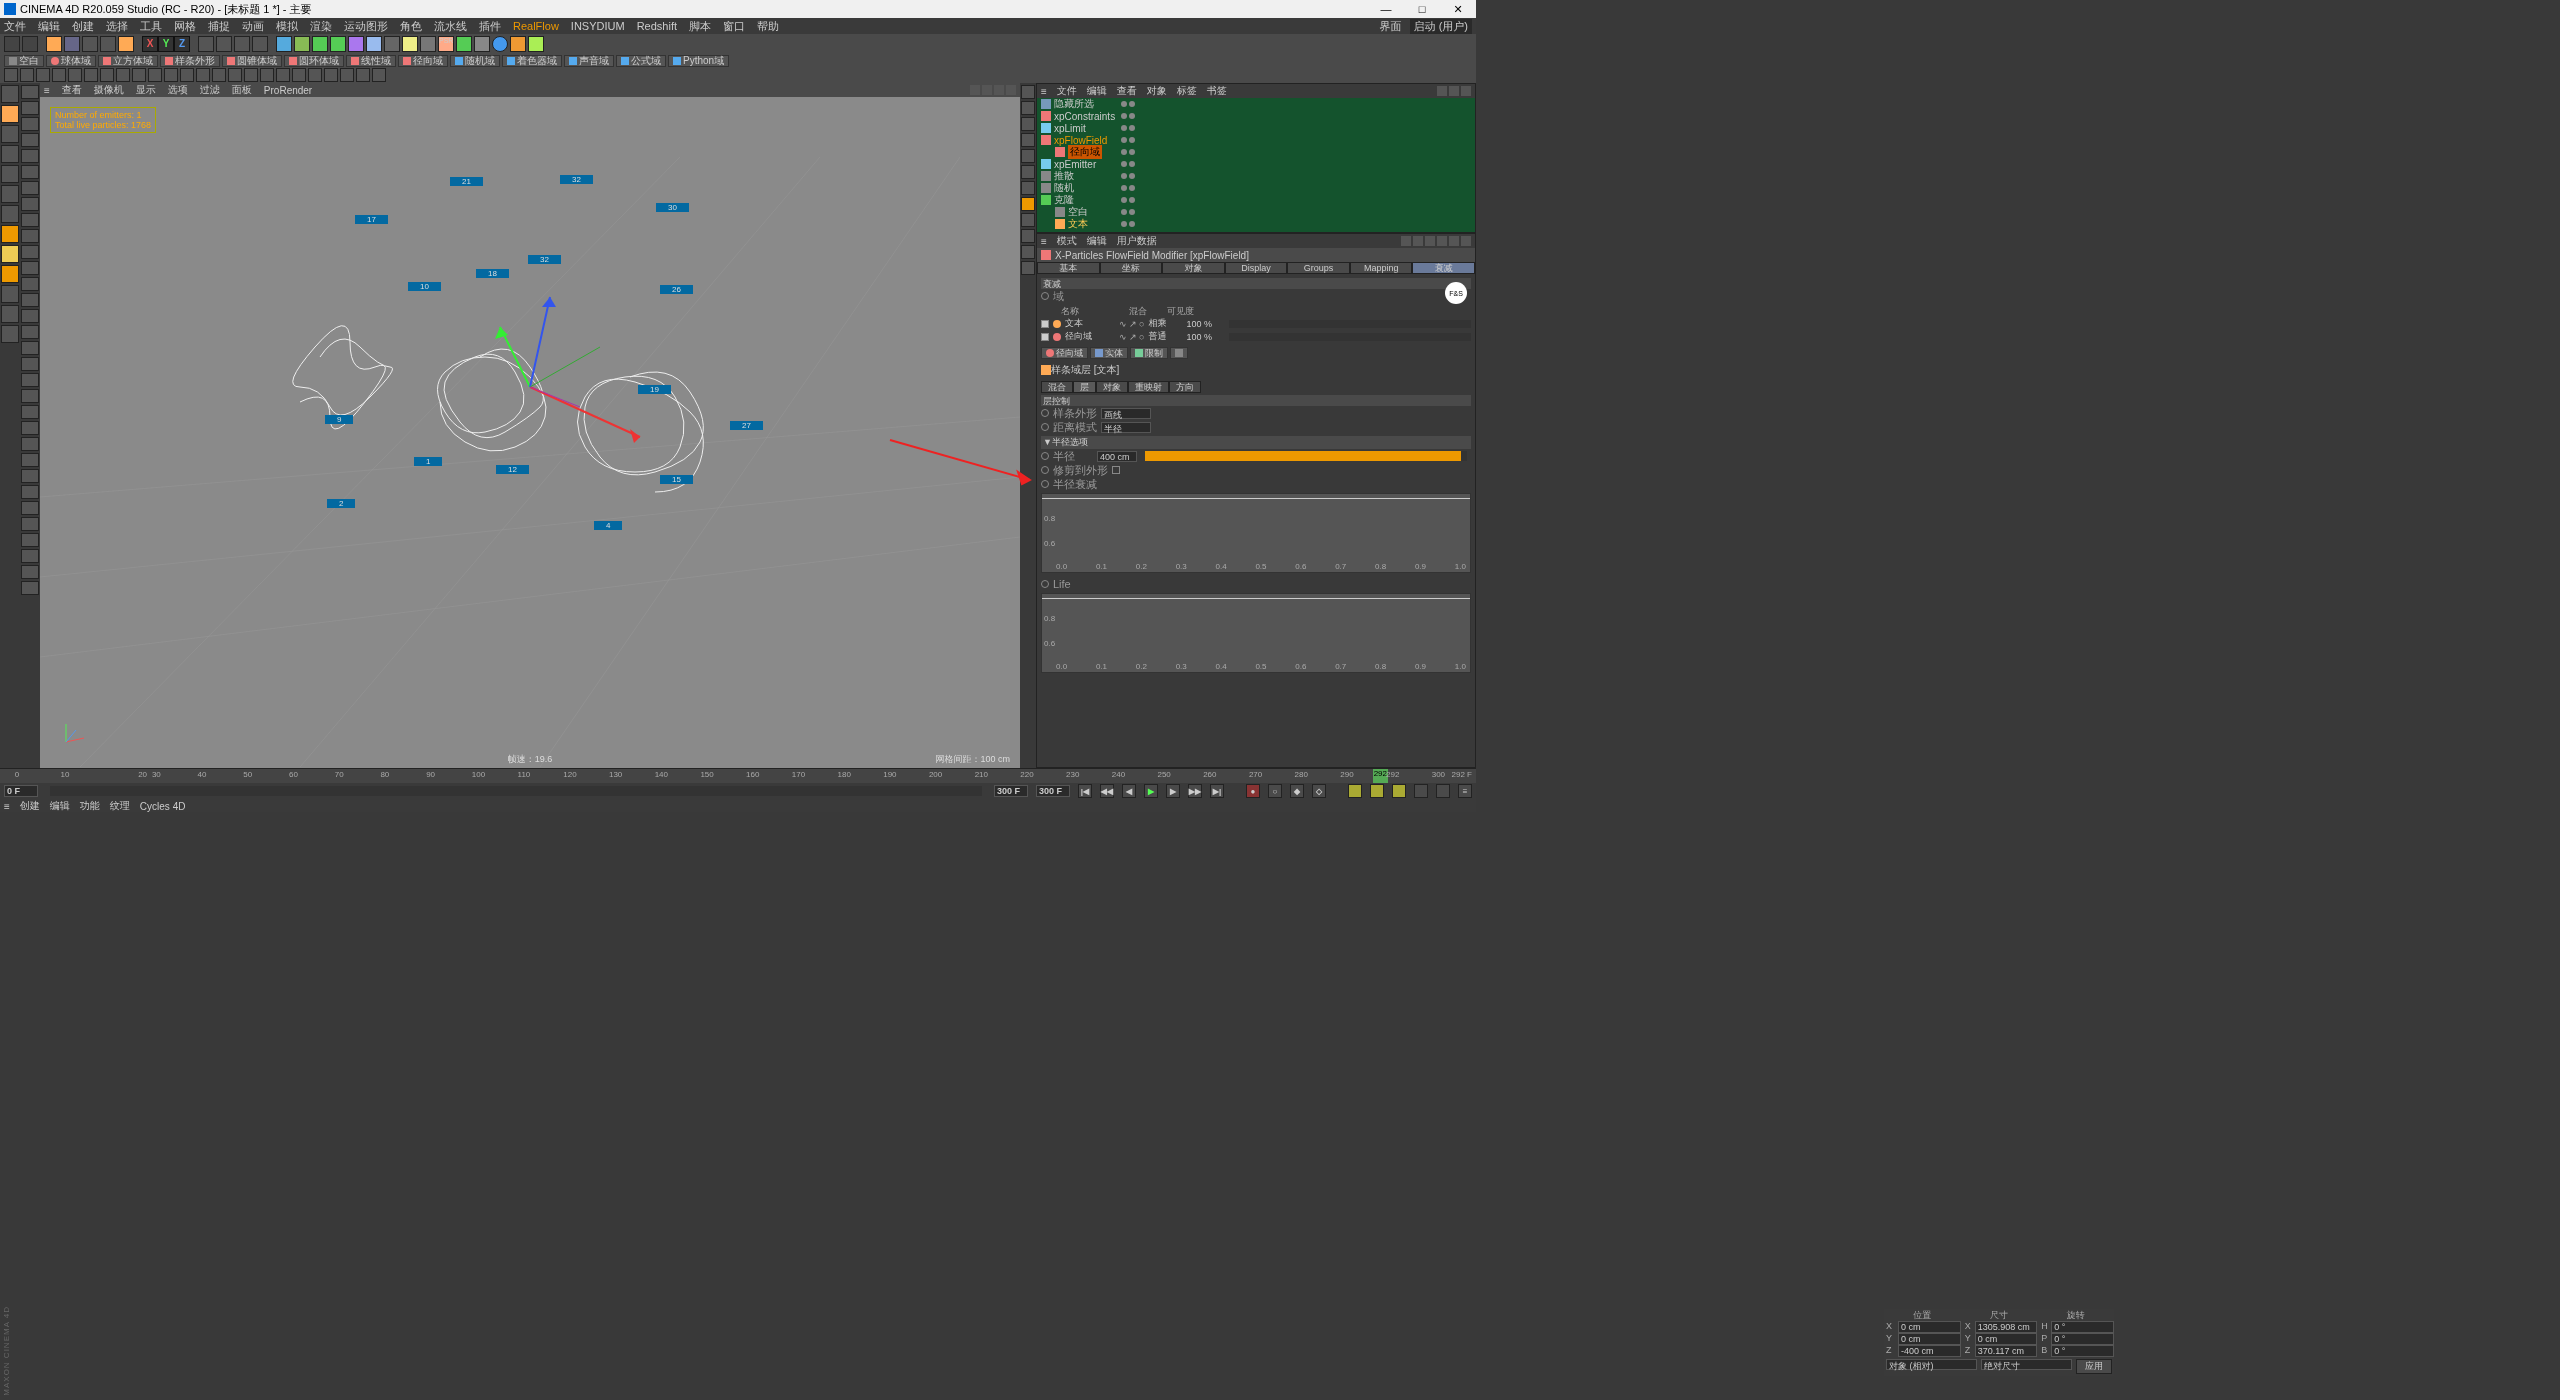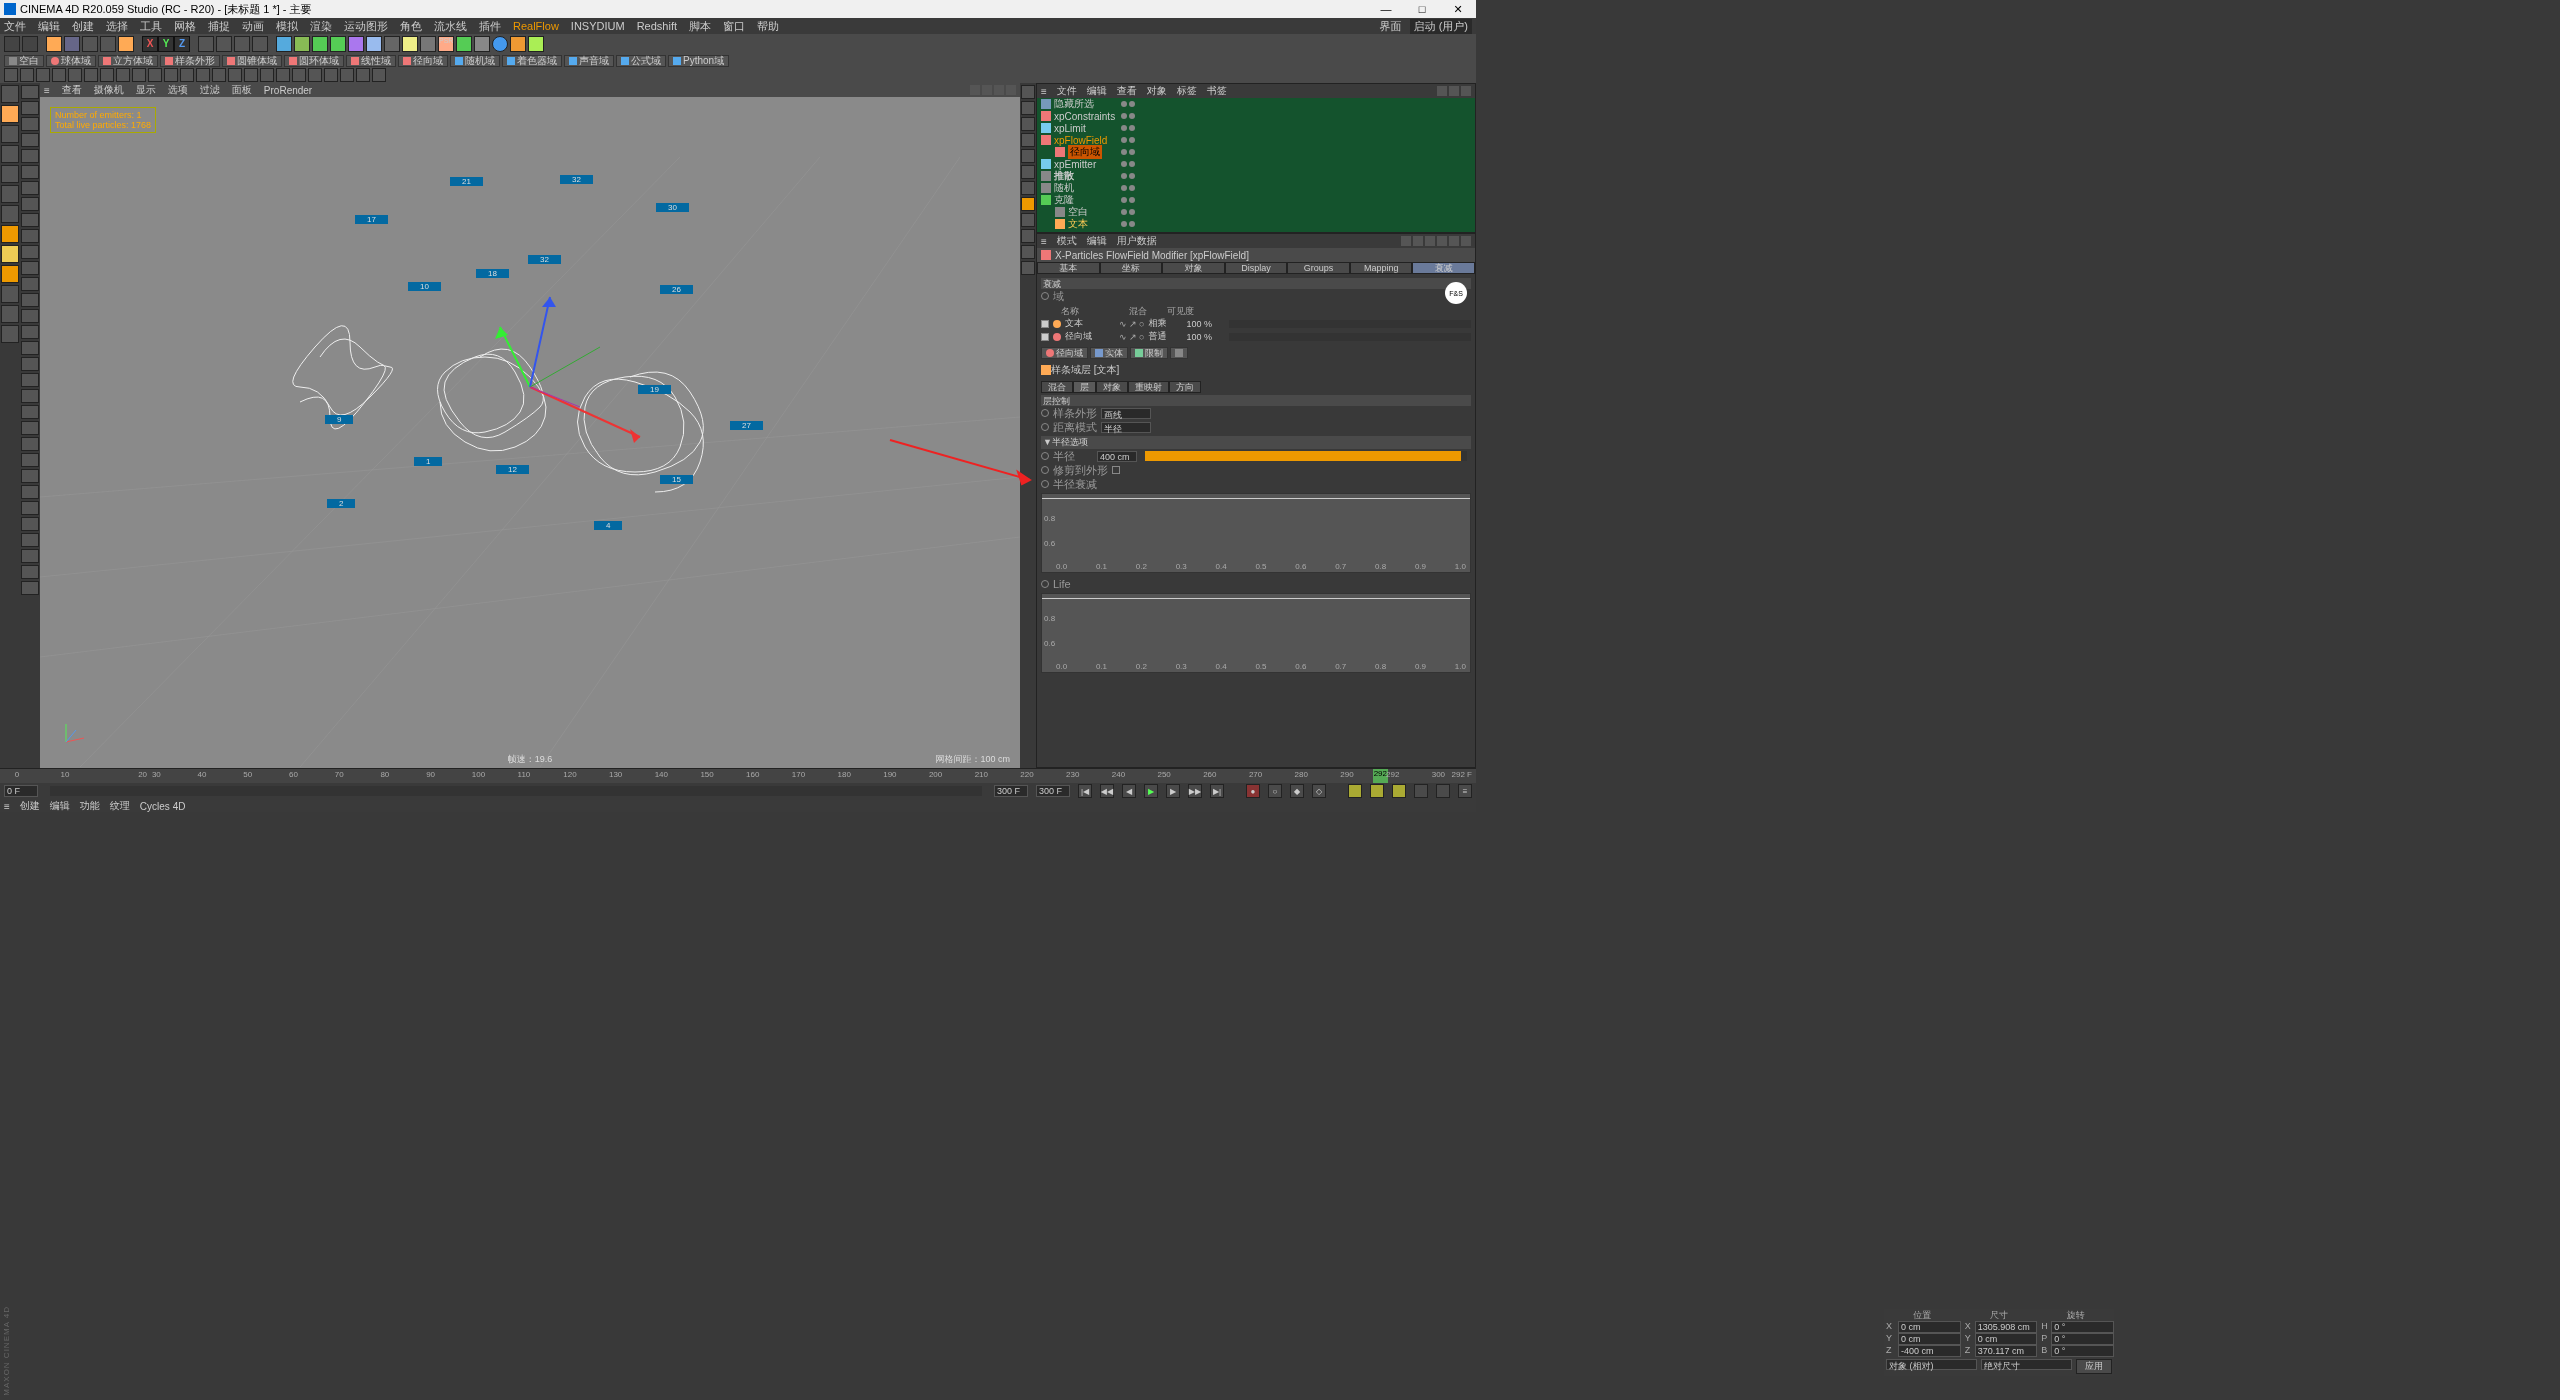--- a/index.html
+++ b/index.html
@@ -81,21 +81,21 @@
 .subtabs .st { background: #4a4a4a; border: 1px solid #222; padding: 0 6px; font-size: 9px; line-height: 10px; }
 .subtabs .st.active { background: #5a5a5a; }
 .section-title { background: #4a4a4a; height: 11px; font-size: 9px; padding: 0 2px; margin-top: 2px; }
 .graph-box { background: #555; height: 80px; margin-top: 2px; position: relative; border: 1px solid #333; }
 .graph-box .line { position: absolute; top: 4px; left: 0; right: 0; height: 1px; background: #ccc; }
 .graph-box .axis-label { position: absolute; font-size: 8px; color: #aaa; }
 
 .timeline-area { background: #3a3a3a; height: 62px; border-top: 1px solid #222; }
 .ruler { height: 14px; background: #444; display: flex; position: relative; overflow: hidden; font-size: 8px; color: #aaa; }
 .ruler .marker { position: absolute; background: #5a5; color: #000; padding: 0 1px; height: 14px; top: 0; font-size: 8px; }
-.playback { height: 16px; background: #3a3a3a; display: flex; align-items: center; padding: 0 4px; gap: 8px; }
+.playback { height: 16px; background: #3a3a3a; display: flex; align-items: center; padding: 0 4px; gap: 8px; font-weight: bold; }
 .playback .field { background: #2a2a2a; border: 1px solid #555; width: 34px; height: 12px; font-size: 9px; padding: 0 2px; color: #ccc; }
 .playback .slider { flex: 1; height: 10px; background: #333; margin: 0 4px; }
 .playback .btn { width: 14px; height: 14px; background: #4a4a4a; border: 1px solid #222; display: flex; align-items: center; justify-content: center; font-size: 8px; }
 .playback .btn.red { background: #833; }
 .playback .btn.green { color: #5f5; }
 .playback .btn.yellow { background: #aa3; }
 .mat-bar { height: 14px; background: #3a3a3a; display: flex; gap: 10px; padding: 0 4px; font-size: 10px; align-items: center; }
 
 .coords { position: absolute; right: 446px; bottom: 24px; width: 230px; background: #3a3a3a; font-size: 9px; }
 .coords .hdr { display: flex; height: 12px; background: #3a3a3a; }
@@ -476,21 +476,21 @@
             </div>
           </div>
           <div class="obj-row" style="padding-left: 4px;">
             <div class="icon" style="background: rgb(119, 204, 238);"></div>
             <span class="name">xpEmitter</span>
             <div class="dots">
               <div class="dot"></div>
               <div class="dot"></div>
             </div>
           </div>
-          <div class="obj-row" style="padding-left: 4px; font-weight: bold;">
+          <div class="obj-row" style="padding-left: 4px;">
             <div class="icon" style="background: rgb(136, 136, 136);"></div>
             <span class="name">推散</span>
             <div class="dots">
               <div class="dot"></div>
               <div class="dot"></div>
             </div>
           </div>
           <div class="obj-row" style="padding-left: 4px;">
             <div class="icon" style="background: rgb(136, 136, 136);"></div>
             <span class="name">随机</span>

